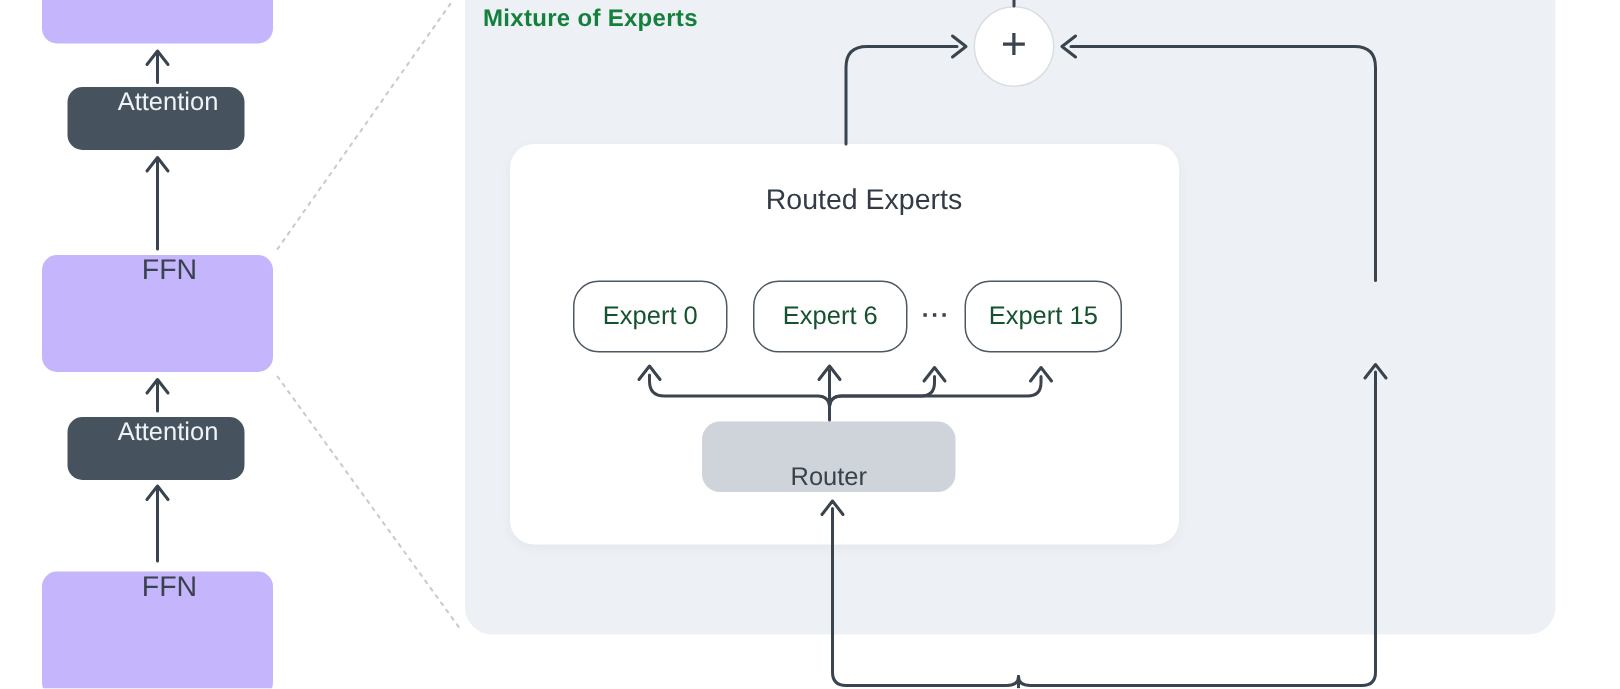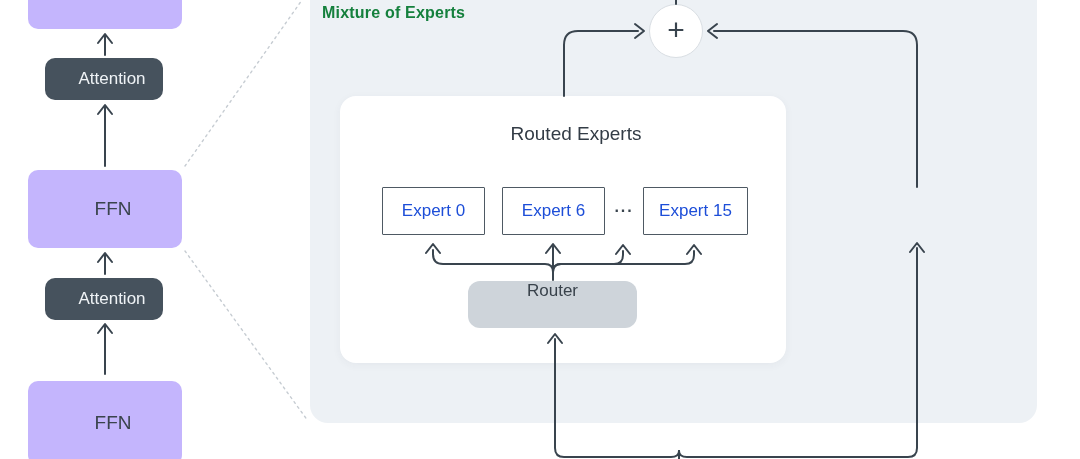--- a/index.html
+++ b/index.html
@@ -3,21 +3,21 @@
 <meta charset="utf-8">
 <style>
   html,body{margin:0;padding:0;background:#ffffff;}
   .canvas{
     position:relative;width:1080px;height:459px;overflow:hidden;
     background:#ffffff;font-family:"Liberation Sans",sans-serif;
     -webkit-font-smoothing:antialiased;
   }
   
   .stack-block{
-    position:absolute;display:flex;align-items:center;justify-content:center;
+    position:absolute;display:flex;justify-content:center;
     border-radius:10px;box-sizing:border-box;padding-left:16px;
   }
   .block-light{background:#c4b5fd;color:#3a434d;font-size:19px;}
   .block-dark{background:#46525d;color:#eff3f6;font-size:17px;}
   
   .moe-panel{
     position:absolute;left:310px;top:-26px;width:727px;height:449px;
     background:#edf1f5;border-radius:18px;
   }
   .moe-title{
@@ -28,33 +28,33 @@
     position:absolute;left:340px;top:96px;width:446px;height:267px;
     background:#ffffff;border-radius:16px;
     box-shadow:0 2px 8px rgba(50,60,70,0.05);
   }
   .routed-title{
     position:absolute;left:340px;top:123px;width:446px;text-align:center;
     font-size:19px;font-weight:500;color:#333c46;padding-left:13px;
   }
   .expert{
     position:absolute;top:187px;height:48px;box-sizing:border-box;
-    background:#ffffff;border:1.5px solid #4e5963;border-radius:1px;
+    background:#ffffff;border:1.5px solid #4e5963;border-radius:17px;
     display:flex;align-items:center;justify-content:center;
-    font-size:17px;color:#1d4ed8;
+    font-size:17px;color:#14532d;
   }
   .expert-dots{
     position:absolute;left:605px;top:187px;width:38px;height:48px;
     display:flex;align-items:center;justify-content:center;
     font-size:16px;font-weight:700;color:#39444e;letter-spacing:1px;
   }
   .router{
     position:absolute;left:468px;top:281px;width:169px;height:47px;
     background:#ced4da;border-radius:12px;
-    display:flex;align-items:flex-start;justify-content:center;
+    display:flex;align-items:flex-end;justify-content:center;
     font-size:17px;color:#39424b;
   }
   .shared-expert{
     position:absolute;left:834px;top:187px;width:164px;height:52px;
     background:#3c78f0;border-radius:12px;
     display:flex;align-items:center;justify-content:center;
     font-size:17px;color:#ecf3fe;
   }
   .plus-circle{
     position:absolute;left:649px;top:4px;width:54px;height:54px;

